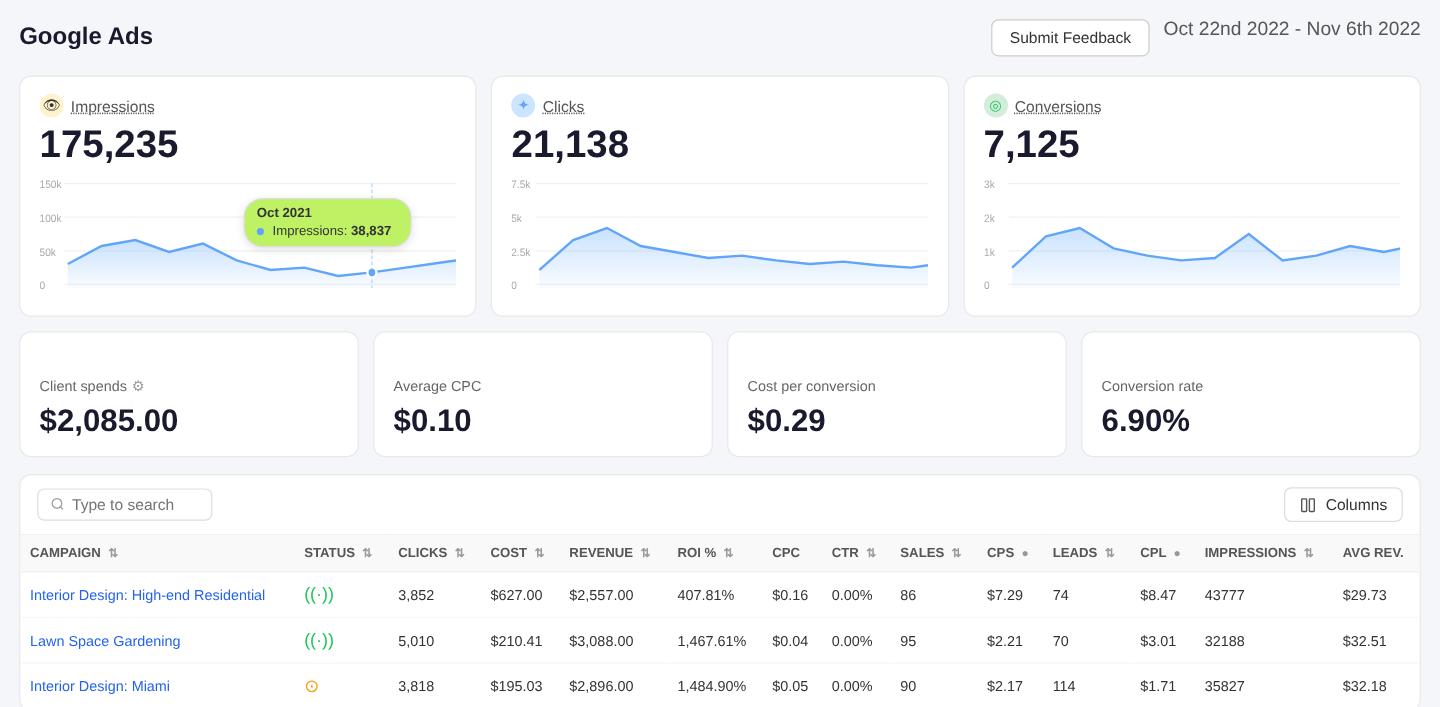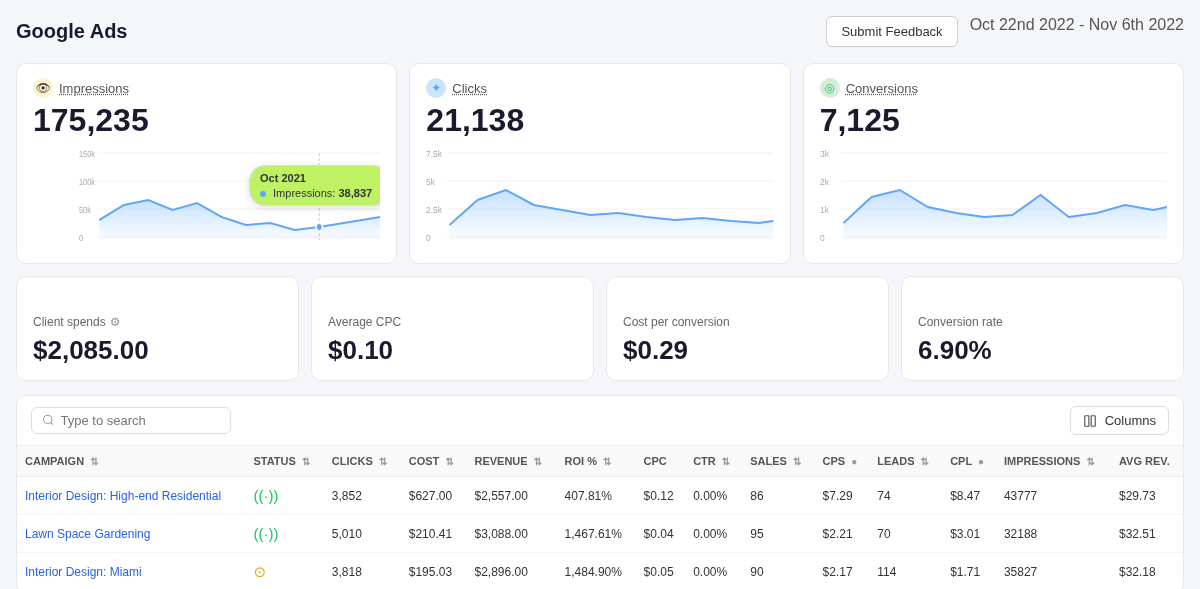--- a/index.html
+++ b/index.html
@@ -29,21 +29,21 @@
     
     .stat-cards { display: grid; grid-template-columns: repeat(4, 1fr); gap: 12px; margin-bottom: 14px; }
     .stat-card { background: white; border-radius: 10px; padding: 14px 16px; border: 1px solid #e8e8e8; }
     .stat-card-label { font-size: 12px; color: #666; margin-bottom: 6px; display: flex; align-items: center; gap: 4px; margin-top: 24px; }
     .stat-card-value { font-size: 26px; font-weight: 700; color: #1a1a2e; }
     .gear-icon { color: #999; cursor: pointer; }
 
     
     .table-section { background: white; border-radius: 10px; border: 1px solid #e8e8e8; overflow: hidden; }
     .table-toolbar { display: flex; justify-content: space-between; align-items: center; padding: 10px 14px; border-bottom: 1px solid #f0f0f0; }
-    .search-box { display: flex; align-items: flex-start; gap: 6px; border: 1px solid #ddd; border-radius: 6px; padding: 5px 10px; width: 200px; background: white; }
+    .search-box { display: flex; align-items: flex-start; gap: 6px; border: 1px solid #ddd; border-radius: 6px; padding: 5px 10px; width: 146px; background: white; }
     .search-box input { border: none; outline: none; font-size: 13px; color: #999; width: 100%; background: transparent; }
     .columns-btn { display: flex; align-items: center; gap: 8px; padding: 6px 12px; border: 1px solid #ddd; border-radius: 6px; background: white; cursor: pointer; font-size: 13px; color: #333; }
 
     table { width: 100%; border-collapse: collapse; font-size: 12px; }
     thead tr { background: #f9f9f9; }
     thead th { padding: 9px 8px; text-align: left; font-weight: 600; color: #555; font-size: 11px; border-bottom: 1px solid #eee; white-space: nowrap; cursor: pointer; }
     thead th .sort-icon { display: inline-block; margin-left: 3px; color: #999; font-size: 10px; }
     tbody tr { border-bottom: 1px solid #f5f5f5; }
     tbody td { padding: 10px 8px; color: #333; white-space: nowrap; }
     .campaign-link { color: #2563eb; cursor: pointer; font-weight: 500; }
@@ -70,21 +70,21 @@
   </div>
 
   <div class="metric-cards">
 
     <div class="metric-card">
       <div class="metric-card-header">
         <div class="metric-icon impressions">👁</div>
         <span class="metric-card-label">Impressions</span>
       </div>
       <div class="metric-card-value">175,235</div>
-      <div class="chart-area" style="position:relative;margin-left:46px;">
+      <div class="chart-area" style="position:relative;">
         <svg class="sparkline" viewBox="0 0 370 110" preserveAspectRatio="none">
           <defs>
             <linearGradient id="grad1" x1="0" y1="0" x2="0" y2="1">
               <stop offset="0%" stop-color="#93c5fd" stop-opacity="0.5"></stop>
               <stop offset="100%" stop-color="#93c5fd" stop-opacity="0.05"></stop>
             </linearGradient>
           </defs>
 
           <text x="0" y="12" font-size="9" fill="#aaa">150k</text>
           <text x="0" y="40" font-size="9" fill="#aaa">100k</text>
@@ -235,21 +235,21 @@
         </tr>
       </thead>
       <tbody id="table-body">
       <tr>
     <td><a class="campaign-link">Interior Design: High-end Residential</a></td>
     <td><span style="color:#22c55e;font-size:15px;" title="Active">((·))</span></td>
     <td>3,852</td>
     <td>$627.00</td>
     <td>$2,557.00</td>
     <td>407.81%</td>
-    <td>$0.12</td>
+    <td>$0.16</td>
     <td>0.00%</td>
     <td>86</td>
     <td>$7.29</td>
     <td>74</td>
     <td>$8.47</td>
     <td>43777</td>
     <td>$29.73</td>
   </tr>
           <tr>
     <td><a class="campaign-link">Lawn Space Gardening</a></td>

